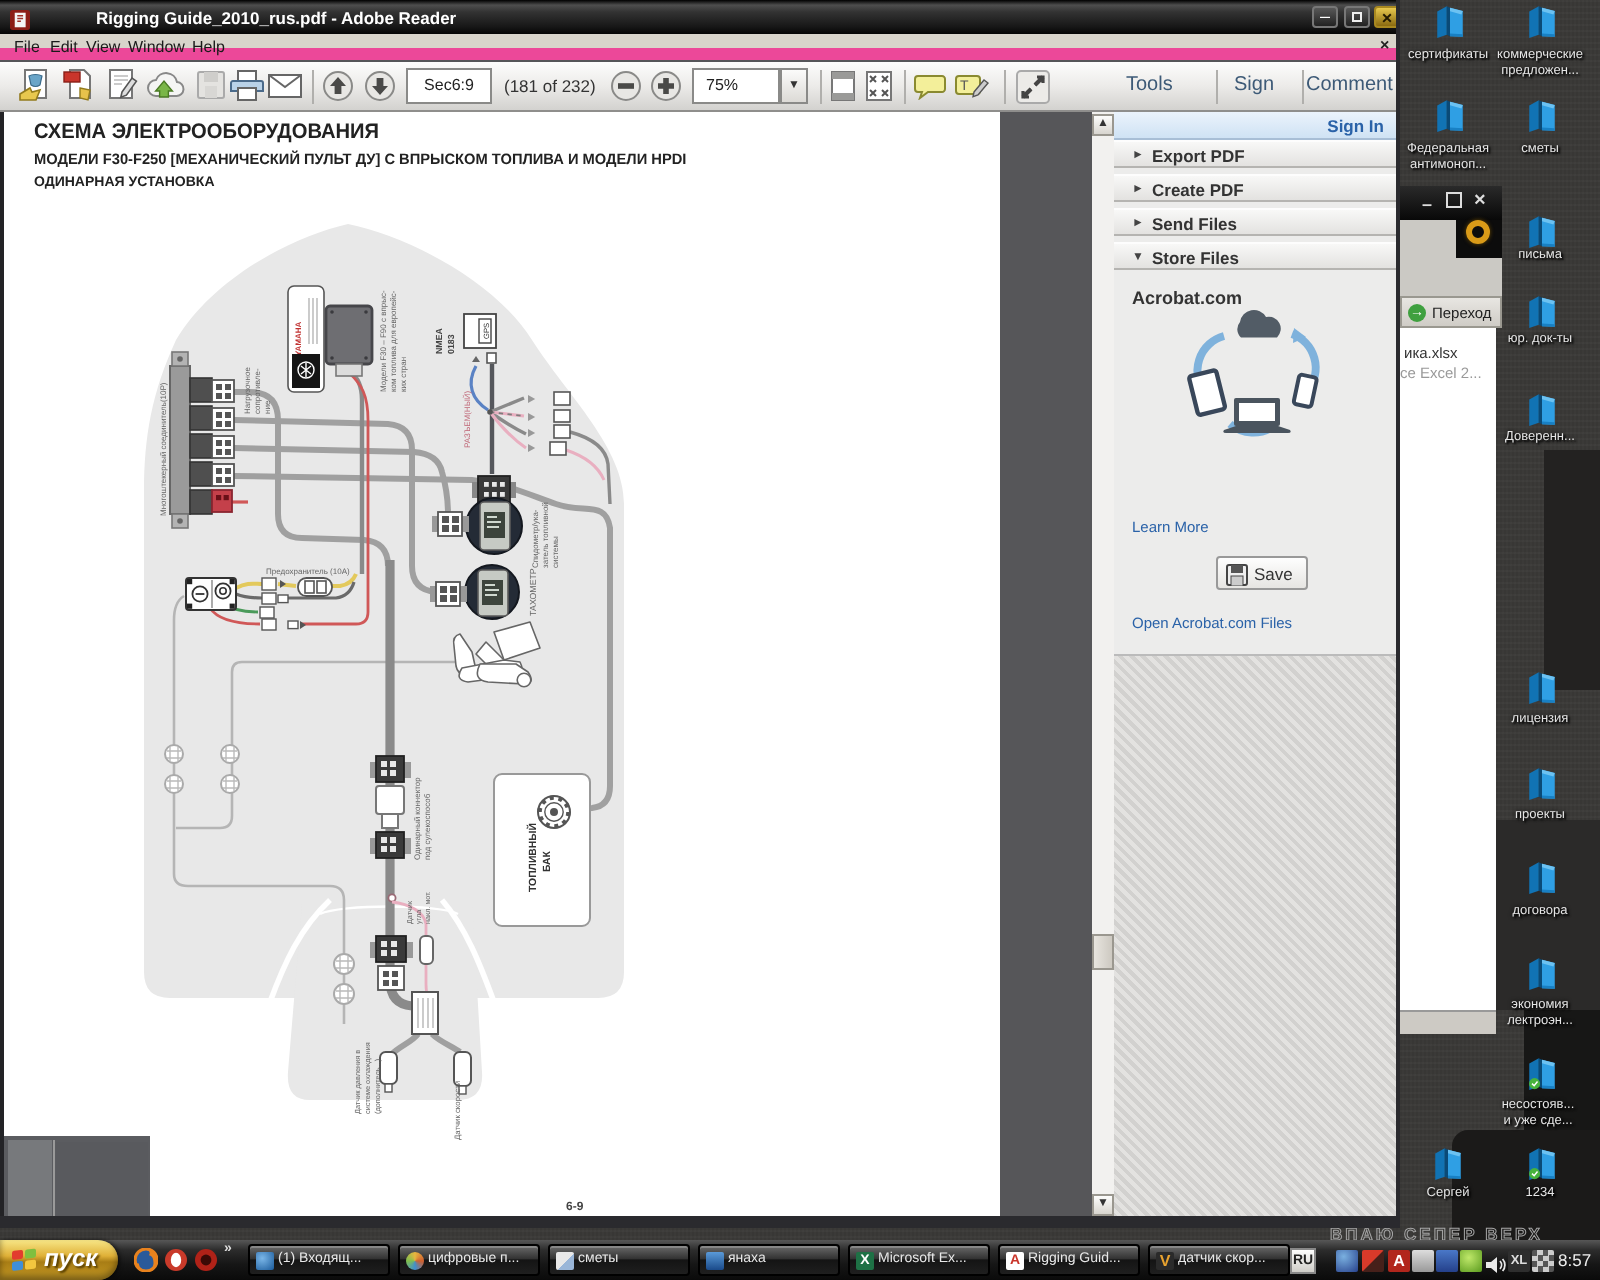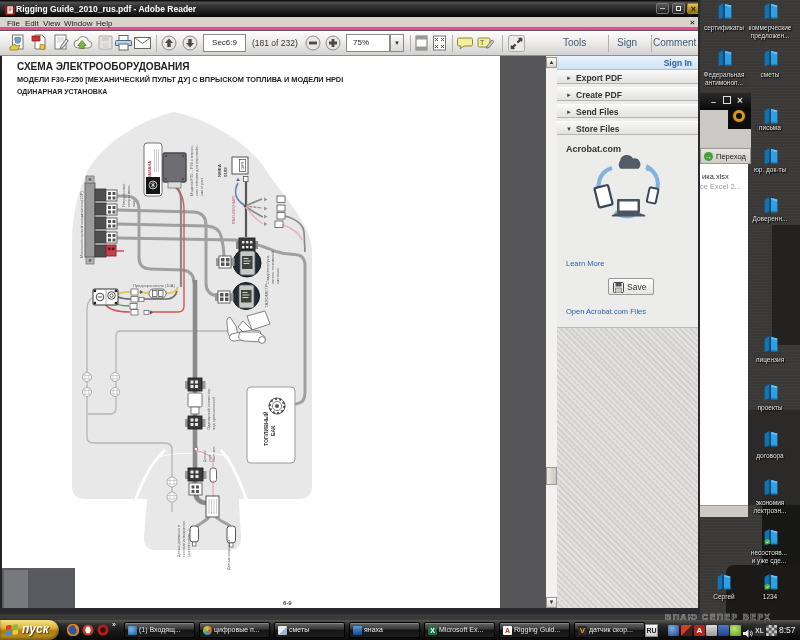--- a/index.html
+++ b/index.html
@@ -8,22 +8,22 @@
 
 #desk{position:absolute;inset:0;background:#3b3a38;background-image:repeating-linear-gradient(0deg,rgba(255,255,255,.025) 0 1px,transparent 1px 3px),repeating-linear-gradient(90deg,rgba(0,0,0,.06) 0 1px,transparent 1px 2px);}
 .dk1{position:absolute;background:#191918;}
 .icolab{position:absolute;color:#e6e6e6;font-size:6.5px;line-height:7.5px;text-align:center;text-shadow:1px 1px 1px #000,0 0 2px #000;}
 .ghost{position:absolute;left:665px;top:612px;color:rgba(0,0,0,0);font-weight:bold;font-size:8.5px;letter-spacing:1.5px;-webkit-text-stroke:0.5px #a5a5a5;white-space:nowrap;}
 
 #bw{position:absolute;left:700px;top:93px;width:51px;height:427px;}
 
 #aw{position:absolute;left:0;top:0;width:700px;height:614px;background:#565659;}
 #tbar{position:absolute;left:0;top:0;width:700px;height:17px;background:linear-gradient(180deg,#000 0%,#4e4e4e 15%,#333 35%,#161616 80%,#050505 100%);}
-#tbar .ttl{position:absolute;left:16px;top:4px;color:#fff;font-size:8.5px;font-weight:bold;letter-spacing:0;}
-#menu{position:absolute;left:0;top:17px;width:700px;height:13px;background:#d8d4cb;border-bottom:3px solid #ec4899;color:#1a1a1a;font-size:8px;}
+#tbar .ttl{position:absolute;left:16px;top:4px;color:#fff;font-size:8.5px;font-weight:bold;letter-spacing:0;padding-left:32px;}
+#menu{position:absolute;left:0;top:17px;width:700px;height:13px;background:#d8d4cb;border-bottom:6px solid #ec4899;color:#1a1a1a;font-size:8px;}
 #menu span{position:absolute;top:2px;}
 #tool{position:absolute;left:0;top:31px;width:700px;height:25px;background:linear-gradient(180deg,#fdfdfc 0%,#eceBe9 50%,#d3d2cf 100%);border-bottom:1px solid #8f8e8c;}
 .tsep{position:absolute;top:4px;width:1px;height:17px;background:#b0afac;}
 .navf{position:absolute;background:#fff;border:1px solid #8a8a88;font-size:8px;color:#222;}
 .tlabel{position:absolute;top:6px;color:#3d5a77;font-size:10px;font-weight:500;}
 
 #page{position:absolute;left:2px;top:56px;width:498px;height:552px;background:#fff;}
 #canvasR{position:absolute;left:500px;top:56px;width:46px;height:556px;background:#565659;}
 #sb{position:absolute;left:546px;top:56px;width:11px;height:556px;background:#f2f1ef;}
 .sbbtn{position:absolute;left:0;width:11px;height:11px;background:linear-gradient(#fdfdfc,#d8d5cf);border:1px solid #9a978f;color:#333;font-size:6px;text-align:center;line-height:9px;}

